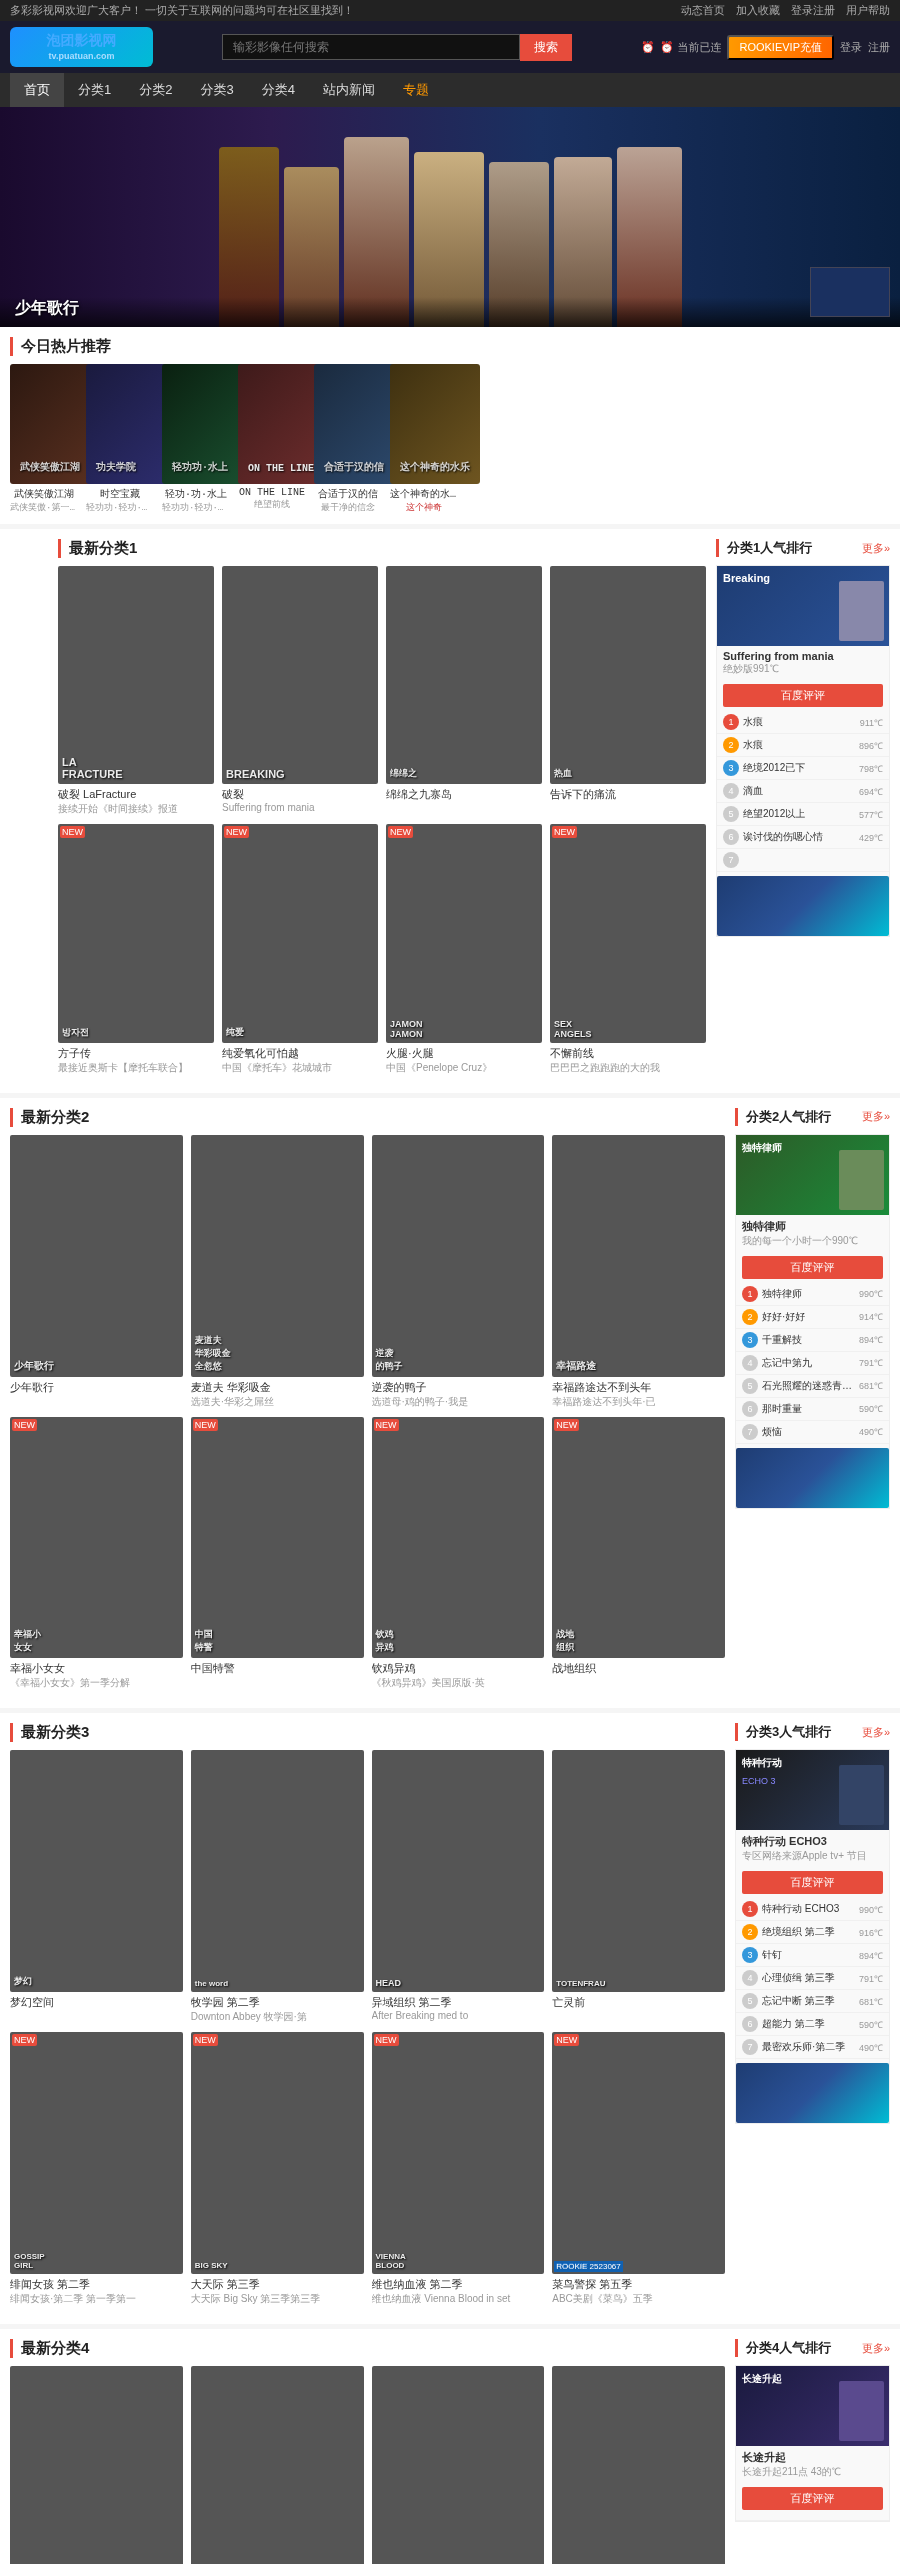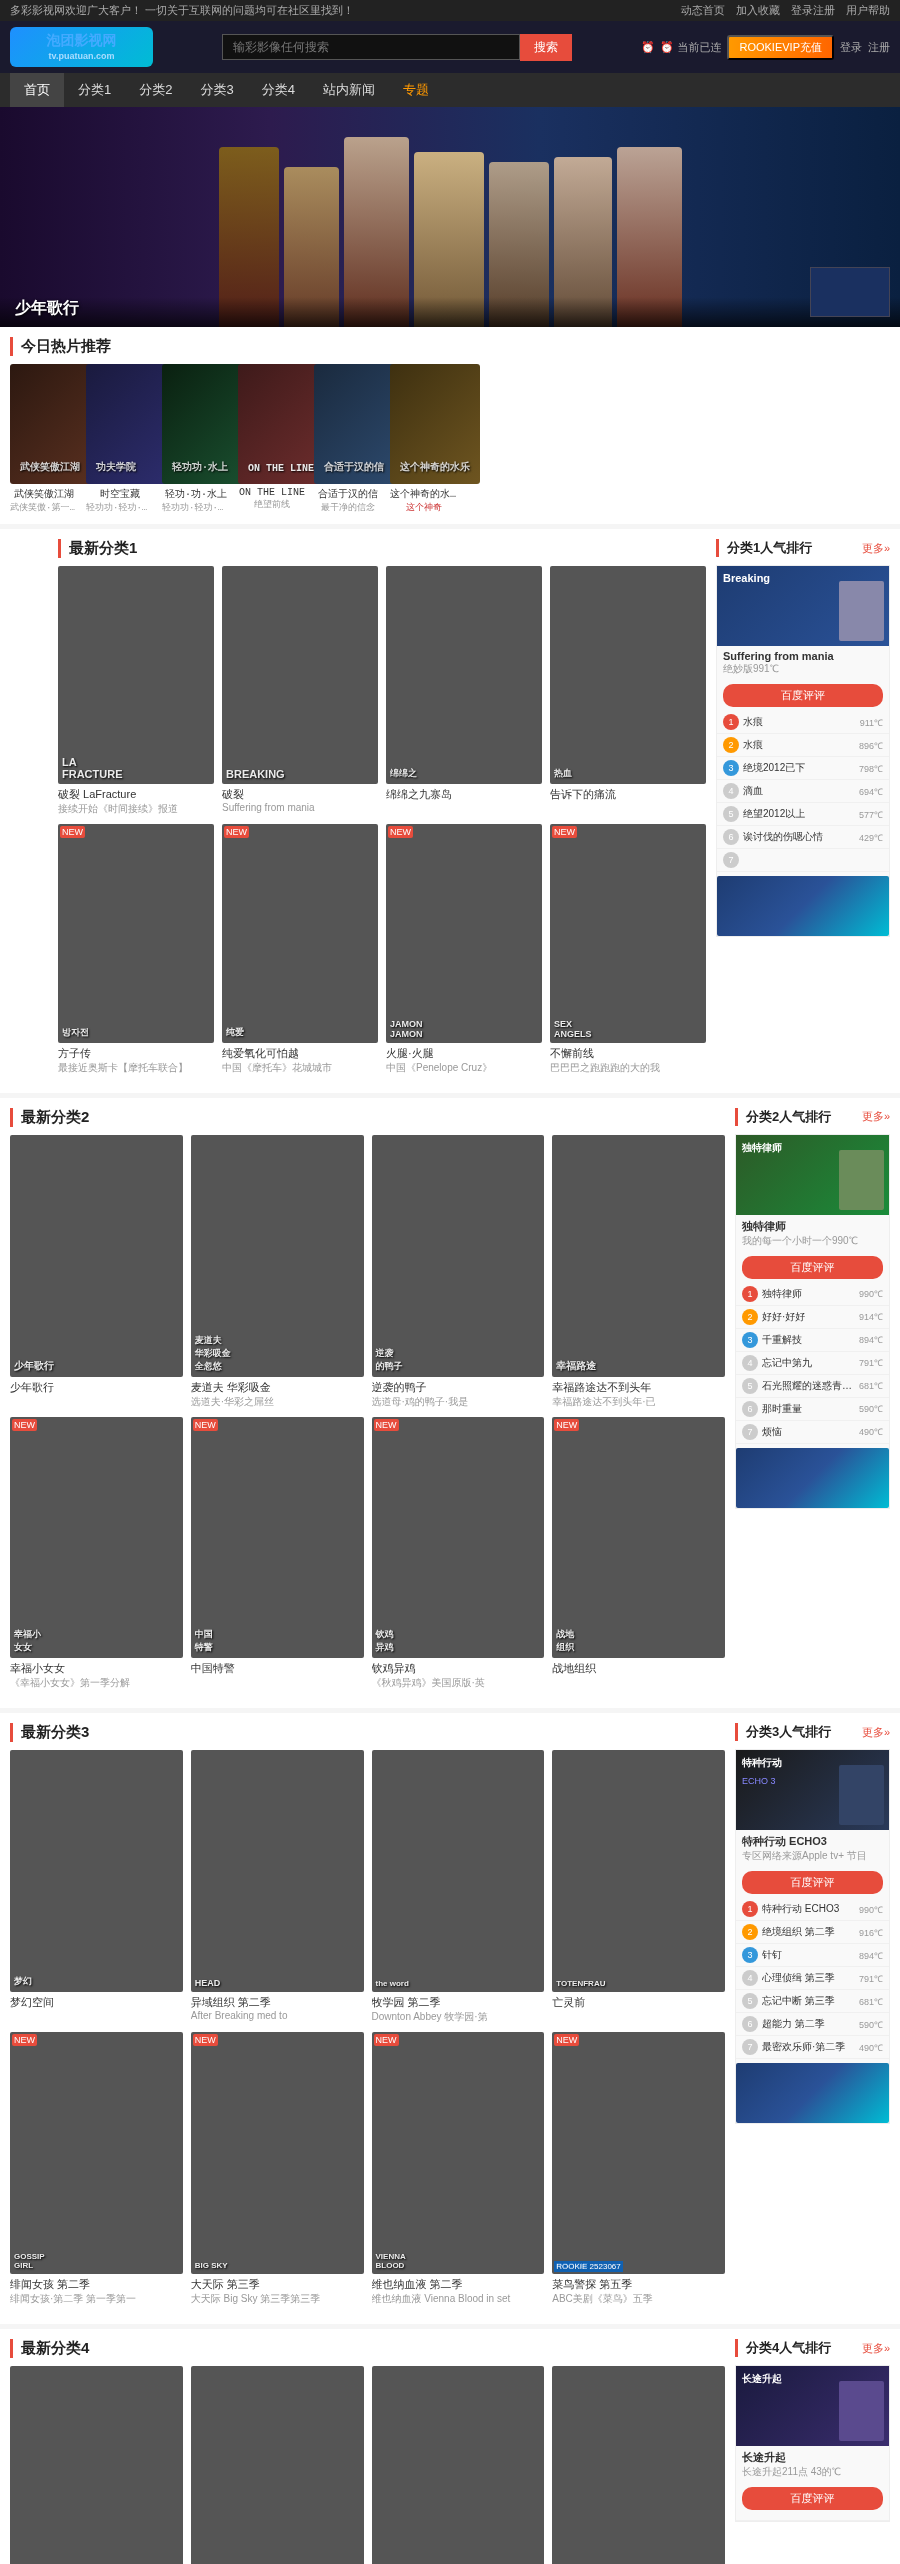--- a/index.html
+++ b/index.html
@@ -45,21 +45,21 @@
     .hot-poster { width: 90px; height: 120px; background: #666; border-radius: 3px; position: relative; }
     .hot-title { font-size: 10px; color: #333; margin-top: 3px; text-align: center; overflow: hidden; white-space: nowrap; text-overflow: ellipsis; }
     .hot-sub { font-size: 9px; color: #999; text-align: center; overflow: hidden; white-space: nowrap; text-overflow: ellipsis; }
     
     .rank-box { background: #f9f9f9; border: 1px solid #eee; }
     .rank-header-img { width: 100%; height: 80px; background: linear-gradient(135deg, #1e3c72, #2a5298); position: relative; overflow: hidden; }
     .rank-movie-thumb { position: absolute; right: 5px; bottom: 5px; width: 45px; height: 60px; background: #8888aa; border-radius: 2px; }
     .rank-movie-info { padding: 4px 6px; }
     .rank-movie-title { font-size: 11px; font-weight: bold; color: #333; }
     .rank-movie-meta { font-size: 10px; color: #999; }
-    .rank-play-btn { display: block; width: calc(100% - 12px); margin: 4px 6px; background: #e74c3c; color: white; border: none; padding: 4px; font-size: 11px; text-align: center; cursor: pointer; border-radius: 10px; }
+    .rank-play-btn { display: block; width: calc(100% - 12px); margin: 4px 6px; background: #e74c3c; color: white; border: none; padding: 4px; font-size: 11px; text-align: center; cursor: pointer; border-radius: 2px; }
     .rank-list { list-style: none; padding: 0; }
     .rank-item { display: flex; align-items: center; padding: 3px 6px; border-bottom: 1px solid #f0f0f0; font-size: 10px; }
     .rank-num { width: 16px; height: 16px; border-radius: 50%; background: #ccc; color: white; text-align: center; line-height: 16px; font-size: 9px; margin-right: 4px; flex-shrink: 0; }
     .rank-num.top1 { background: #e74c3c; }
     .rank-num.top2 { background: #f90; }
     .rank-num.top3 { background: #3498db; }
     .rank-item-title { flex: 1; overflow: hidden; white-space: nowrap; text-overflow: ellipsis; color: #333; }
     .rank-item-count { color: #999; font-size: 9px; margin-left: 4px; }
     
     
@@ -500,36 +500,36 @@
         <div>
           <div class="poster-box p8">
             <div class="poster-inner">
               <div class="poster-text" style="font-size:9px;">梦幻</div>
             </div>
           </div>
           <div class="movie-title">梦幻空间</div>
           <div class="movie-desc"></div>
         </div>
         <div>
+          <div class="poster-box p3">
+            <div class="poster-inner">
+              <div class="poster-text" style="font-size:8px;">the word</div>
+            </div>
+          </div>
+          <div class="movie-title">牧学园 第二季</div>
+          <div class="movie-desc">Downton Abbey 牧学园·第</div>
+        </div>
+        <div>
           <div class="poster-box p1">
             <div class="poster-inner">
               <div class="poster-text" style="font-size:9px;">HEAD</div>
             </div>
           </div>
           <div class="movie-title">异域组织 第二季</div>
           <div class="movie-desc">After Breaking med to</div>
-        </div>
-        <div>
-          <div class="poster-box p3">
-            <div class="poster-inner">
-              <div class="poster-text" style="font-size:8px;">the word</div>
-            </div>
-          </div>
-          <div class="movie-title">牧学园 第二季</div>
-          <div class="movie-desc">Downton Abbey 牧学园·第</div>
         </div>
         <div>
           <div class="poster-box p12">
             <div class="poster-inner">
               <div class="poster-text" style="font-size:8px;">TOTENFRAU</div>
             </div>
           </div>
           <div class="movie-title">亡灵前</div>
           <div class="movie-desc"></div>
         </div>

